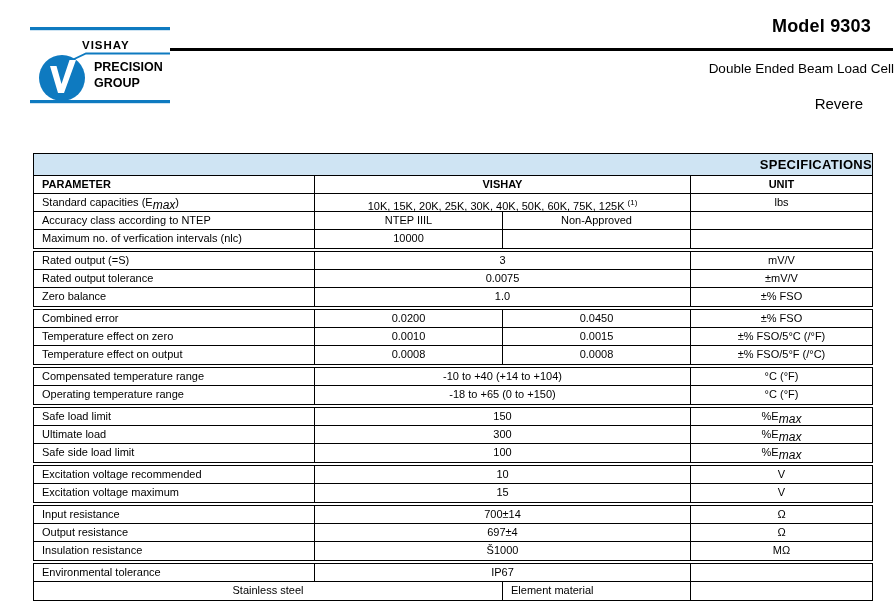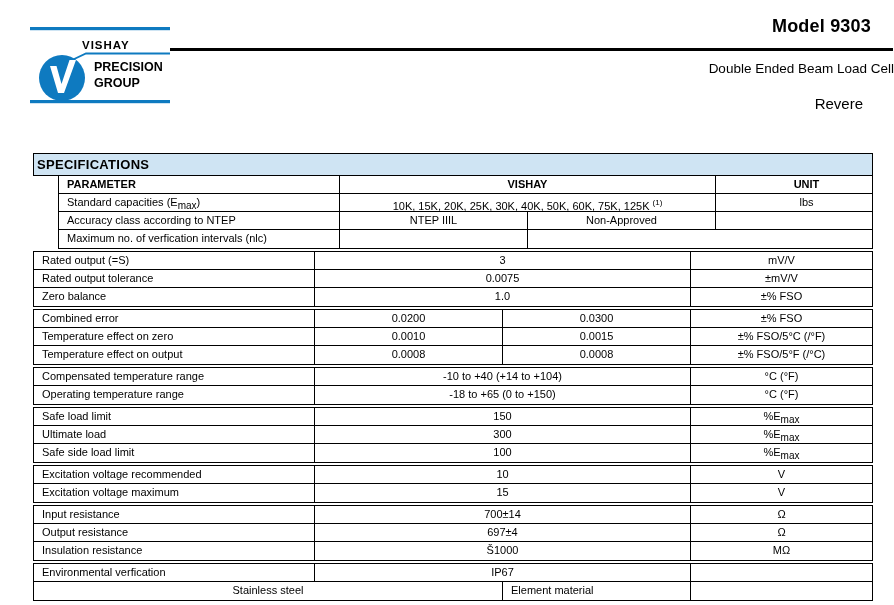--- a/index.html
+++ b/index.html
@@ -9,34 +9,34 @@
   
   .logo-svg{position:absolute;left:28px;top:24px;}
   .model{position:absolute;top:16px;right:23px;font-size:18px;font-weight:bold;letter-spacing:.2px;}
   .rule{position:absolute;left:170px;top:48px;width:723px;height:3px;background:#000;}
   .subtitle{position:absolute;left:0;top:61px;width:894px;text-align:right;font-size:13.5px;}
   .brand{position:absolute;top:63px;right:31px;font-size:15px;margin-top:32px;}
 
   
   .spec-table{position:absolute;left:33px;top:153px;width:840px;}
   .spec-bar{box-sizing:border-box;height:23px;line-height:21px;border:1px solid #000;
-            background:#cfe4f3;font-size:13px;font-weight:bold;padding-left:3px;letter-spacing:.3px;}
+            background:#cfe4f3;font-size:13px;font-weight:bold;padding-left:3px;letter-spacing:.3px;text-align:right;}
   .group{box-sizing:border-box;border:1px solid #000;background:#fff;}
-  .group.first{margin-top:-1px;margin-left:25px;}
+  .group.first{margin-top:-1px;}
   .group.gap{margin-top:2px;}
   .row{display:grid;grid-template-columns:281px 188px 188px 181px;height:18px;line-height:17px;
        font-size:11px;border-bottom:1px solid #000;box-sizing:border-box;}
   .group .row:last-child{border-bottom:none;}
   .cell{box-sizing:border-box;overflow:hidden;white-space:nowrap;}
   .cell.param{padding-left:8px;text-align:left;border-right:1px solid #000;}
   .cell.value{text-align:center;border-right:1px solid #000;}
   .cell.value.span2{grid-column:span 2;}
   .cell.unit{text-align:center;}
   .row.head .cell{font-weight:bold;}
-  sub{font-size:10px;}
+  sub{font-size:12px;font-style:italic;}
   sup{font-size:8px;}
 </style>
 </head>
 <body>
 
 <div class="page">
 
   <svg class="logo-svg" width="148" height="84" viewBox="0 0 148 84">
     <rect x="2" y="3" width="140" height="3.2" fill="#0e7ac0"></rect>
     <rect x="2" y="76" width="140" height="3.2" fill="#0e7ac0"></rect>
@@ -68,20 +68,21 @@
           <div class="cell unit">lbs</div>
         </div>
         <div class="row">
           <div class="cell param">Accuracy class according to NTEP</div>
           <div class="cell value">NTEP IIIL</div>
           <div class="cell value">Non-Approved</div>
           <div class="cell unit"></div>
         </div>
         <div class="row">
           <div class="cell param">Maximum no. of verfication intervals (nlc)</div>
+          <div class="cell value">10000</div>
           <div class="cell value"></div>
           <div class="cell unit"></div>
         </div>
       </div>
 
     <div id="groups">
         <div class="group gap">
           <div class="row">
             <div class="cell param">Rated output (=S)</div>
             <div class="cell value span2">3</div>
@@ -95,21 +96,21 @@
           <div class="row">
             <div class="cell param">Zero balance</div>
             <div class="cell value span2">1.0</div>
             <div class="cell unit">±% FSO</div>
           </div>
         </div>
         <div class="group gap">
           <div class="row">
             <div class="cell param">Combined error</div>
             <div class="cell value">0.0200</div>
-            <div class="cell value">0.0300</div>
+            <div class="cell value">0.0450</div>
             <div class="cell unit">±% FSO</div>
           </div>
           <div class="row">
             <div class="cell param">Temperature effect on zero</div>
             <div class="cell value">0.0010</div>
             <div class="cell value">0.0015</div>
             <div class="cell unit">±% FSO/5°C (/°F)</div>
           </div>
           <div class="row">
             <div class="cell param">Temperature effect on output</div>
@@ -171,21 +172,21 @@
             <div class="cell unit">Ω</div>
           </div>
           <div class="row">
             <div class="cell param">Insulation resistance</div>
             <div class="cell value span2">Š1000</div>
             <div class="cell unit">MΩ</div>
           </div>
         </div>
         <div class="group gap">
           <div class="row">
-            <div class="cell param">Environmental verfication</div>
+            <div class="cell param">Environmental tolerance</div>
             <div class="cell value span2">IP67</div>
             <div class="cell unit"></div>
           </div>
           <div class="row">
             <div class="cell value span2">Stainless steel</div>
             <div class="cell param">Element material</div>
             <div class="cell unit"></div>
           </div>
         </div>
       </div>

